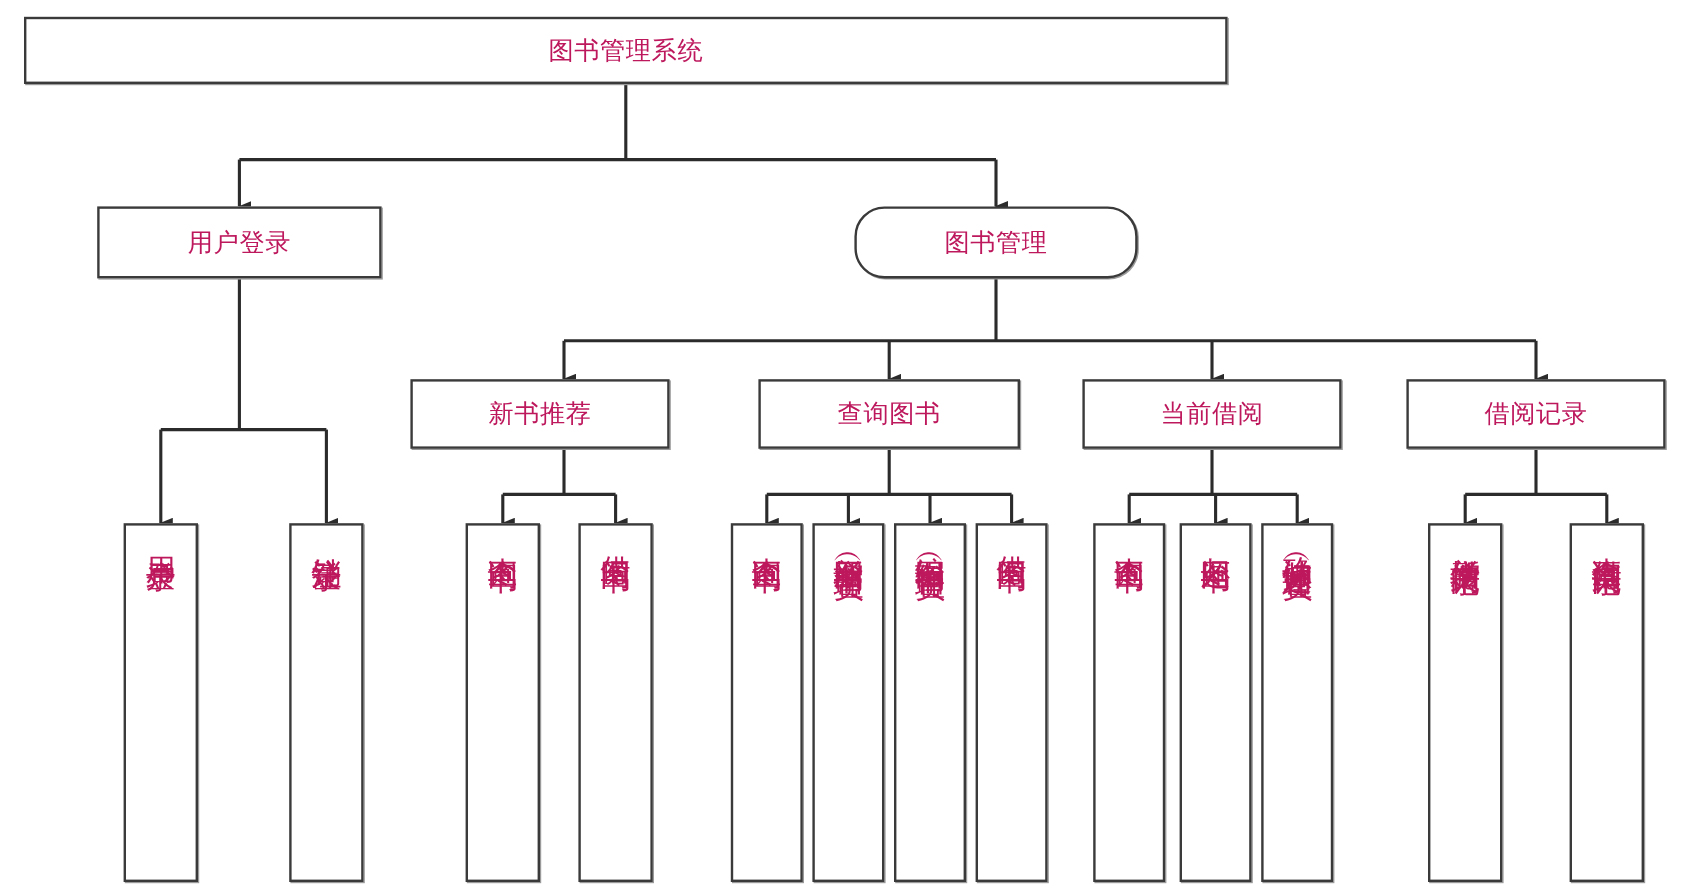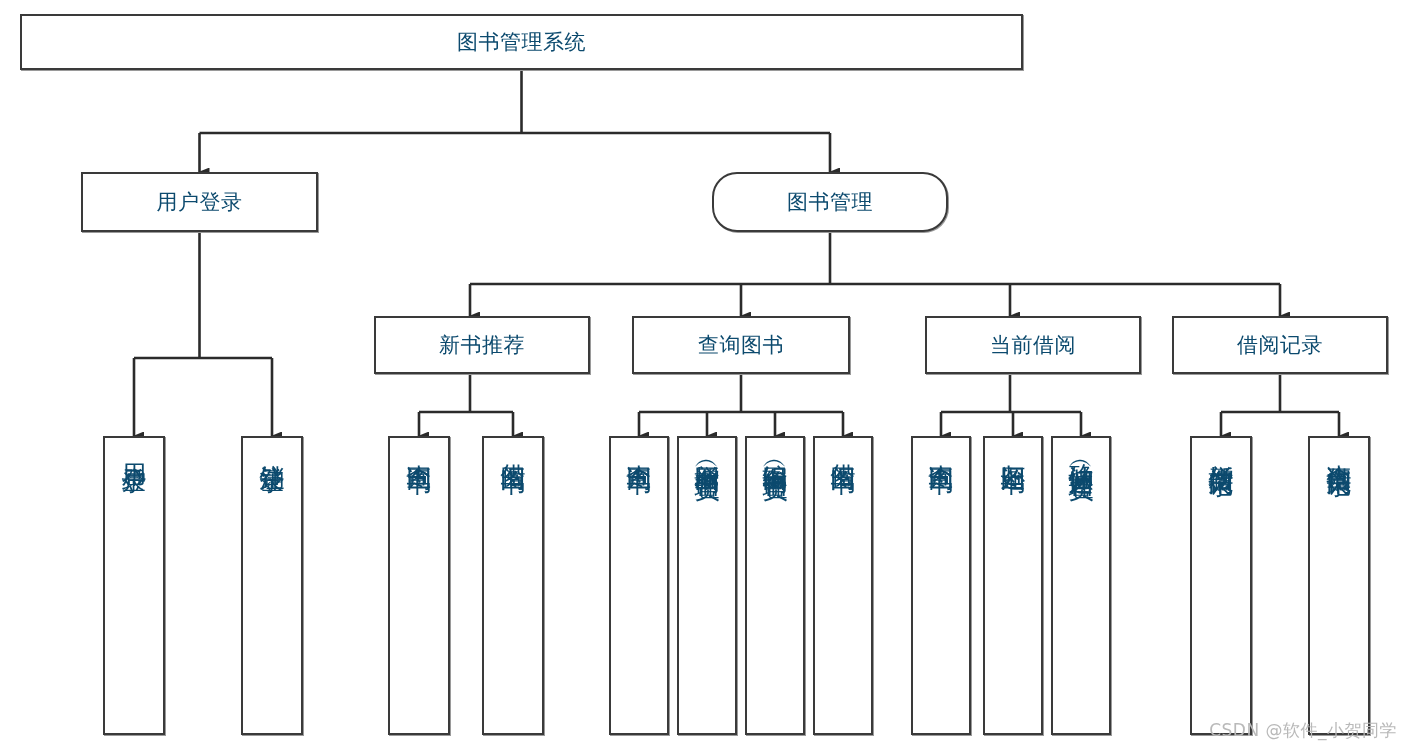--- a/index.html
+++ b/index.html
@@ -27,21 +27,21 @@
   }
   .node {
     position: absolute;
     box-sizing: border-box;
     background: #ffffff;
     border: 2px solid #3a3a3a;
     box-shadow: 1px 1px 0 0 #9a9a9a;
     display: flex;
     align-items: center;
     justify-content: center;
-    color: #0c4a6e;
+    color: #be185d;
   }
   .node .label {
     display: block;
     text-align: center;
     line-height: 1.18;
     letter-spacing: 0.5px;
     white-space: nowrap;
   }
   .node.horiz .label {
     font-size: 21px;
@@ -118,27 +118,27 @@
   <div id="node-layer">
       <div class="node horiz" style="left: 20px; top: 14px; width: 1003px; height: 56px;">
         <span class="label">图书管理系统</span>
       </div>
       <div class="node horiz" style="left: 81px; top: 172px; width: 237px; height: 60px;">
         <span class="label">用户登录</span>
       </div>
       <div class="node horiz" style="left: 712px; top: 172px; width: 236px; height: 60px; border-radius: 25px;">
         <span class="label">图书管理</span>
       </div>
-      <div class="node horiz" style="left: 374px; top: 316px; width: 216px; height: 58px;">
+      <div class="node horiz" style="left: 342px; top: 316px; width: 216px; height: 58px;">
         <span class="label">新书推荐</span>
       </div>
       <div class="node horiz" style="left: 632px; top: 316px; width: 218px; height: 58px;">
         <span class="label">查询图书</span>
       </div>
-      <div class="node horiz" style="left: 925px; top: 316px; width: 216px; height: 58px;">
+      <div class="node horiz" style="left: 902px; top: 316px; width: 216px; height: 58px;">
         <span class="label">当前借阅</span>
       </div>
       <div class="node horiz" style="left: 1172px; top: 316px; width: 216px; height: 58px;">
         <span class="label">借阅记录</span>
       </div>
       <div class="node vert" style="left: 103px; top: 436px; width: 62px; height: 299px;">
         <span class="label">用户登录</span>
       </div>
       <div class="node vert" style="left: 241px; top: 436px; width: 62px; height: 299px;">
         <span class="label">注销登录</span>
@@ -171,14 +171,13 @@
         <span class="label">确认归还（管理员）</span>
       </div>
       <div class="node vert" style="left: 1190px; top: 436px; width: 62px; height: 299px;">
         <span class="label">新增借阅记录</span>
       </div>
       <div class="node vert" style="left: 1308px; top: 436px; width: 62px; height: 299px;">
         <span class="label">查询借阅记录</span>
       </div>
     </div>
 
-  <div id="watermark">CSDN @软件_小贺同学</div>
 </div>
 
 </body></html>

